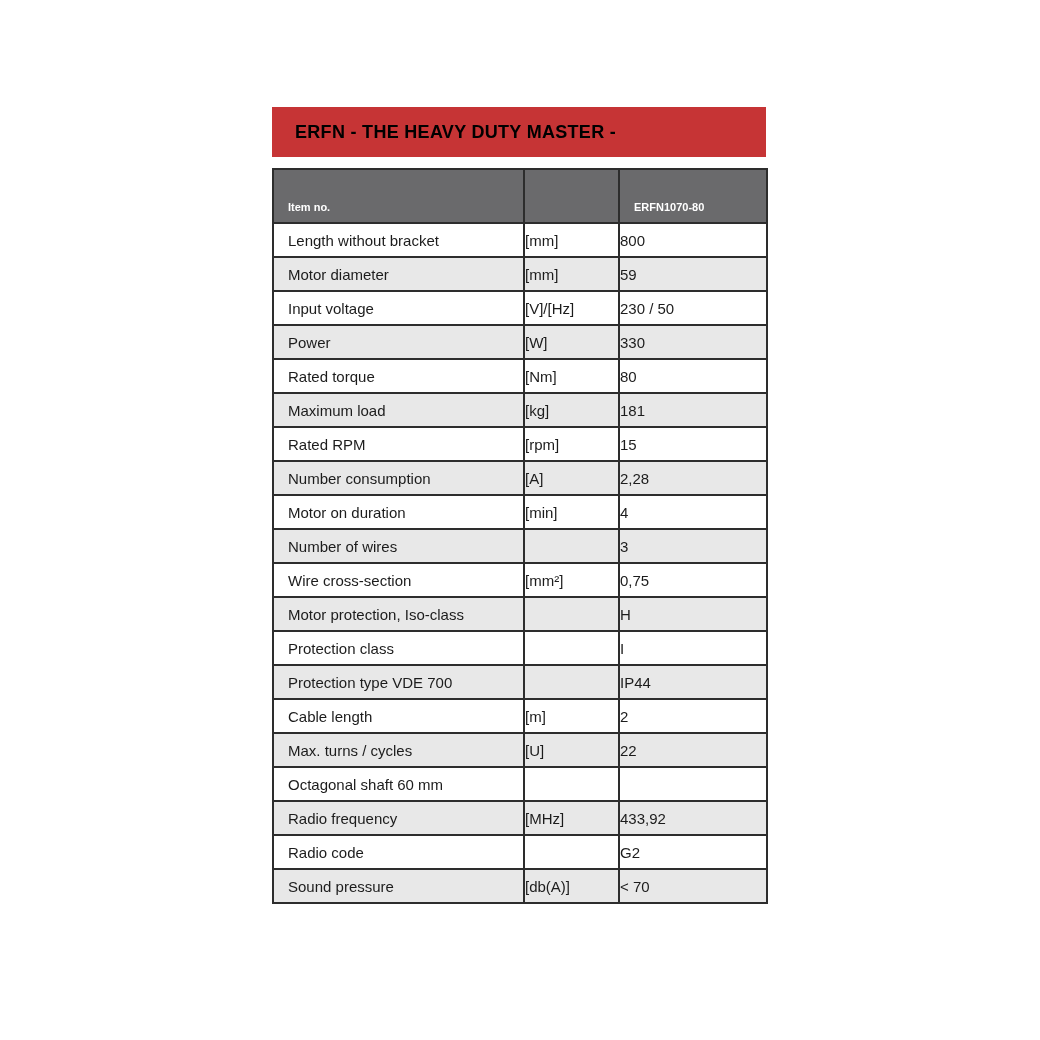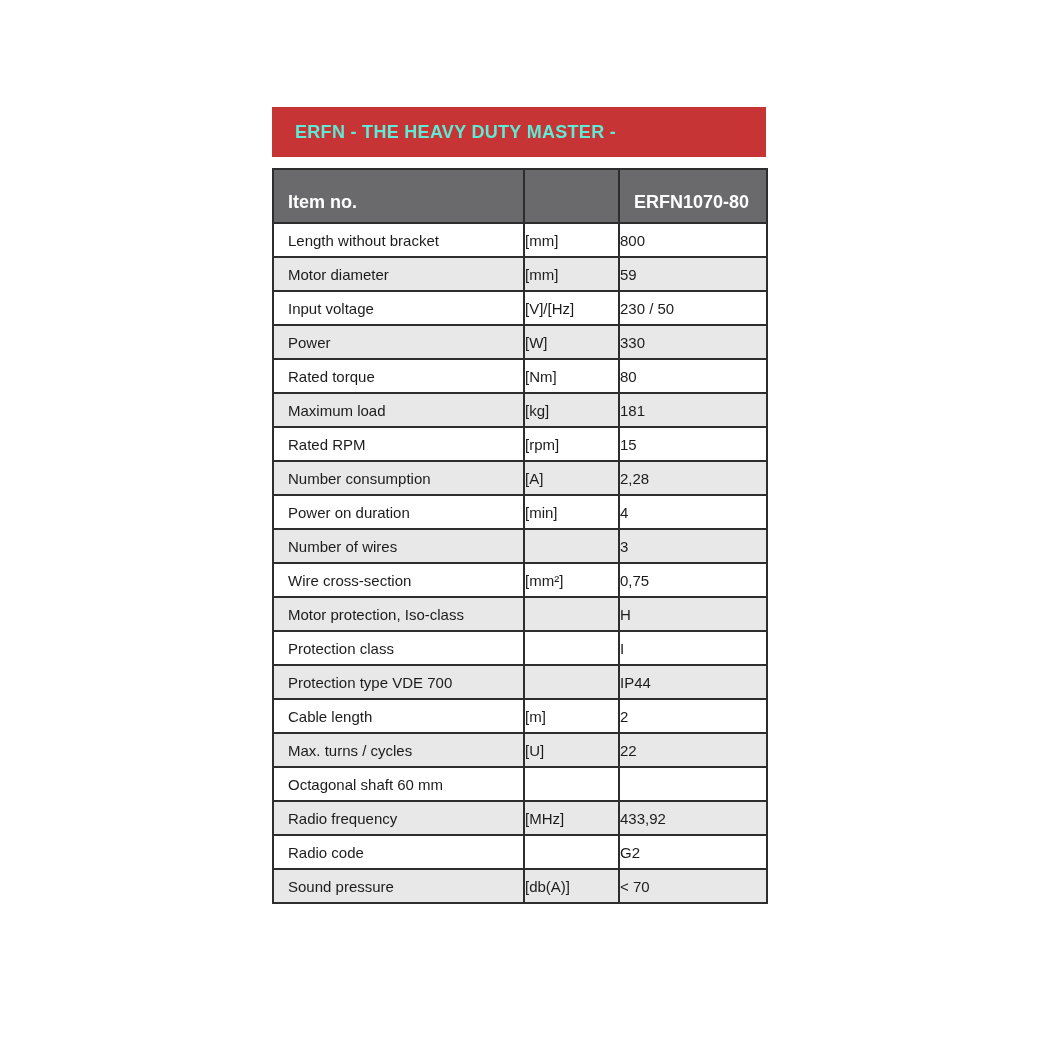--- a/index.html
+++ b/index.html
@@ -27,21 +27,21 @@
     box-sizing: border-box;
     width: 494px;
     height: 50px;
     background: #c63435;
     display: flex;
     align-items: center;
     padding-left: 23px;
     margin-bottom: 11px;
   }
   .banner .title {
-    color: #5eead4;
+    color: #000000;
     font-size: 18px;
     font-weight: bold;
     letter-spacing: 0.3px;
   }
   table.spec-table {
     border-collapse: collapse;
     table-layout: fixed;
     width: 494px;
   }
   .spec-table th, .spec-table td {
@@ -49,21 +49,21 @@
     box-sizing: border-box;
     overflow: hidden;
     white-space: nowrap;
   }
   .spec-table thead tr {
     height: 54px;
   }
   .spec-table thead th {
     background: #6a6a6c;
     color: #ffffff;
-    font-size: 18px;
+    font-size: 11px;
     font-weight: bold;
     text-align: left;
     vertical-align: bottom;
     padding: 0 0 9px 14px;
   }
   .spec-table tbody tr {
     height: 34px;
     background: #ffffff;
   }
   .spec-table tbody tr:nth-child(even) {
@@ -145,21 +145,21 @@
           <td class="c-label">Rated RPM</td>
           <td class="c-unit">[rpm]</td>
           <td class="c-value">15</td>
         </tr>
         <tr>
           <td class="c-label">Number consumption</td>
           <td class="c-unit">[A]</td>
           <td class="c-value">2,28</td>
         </tr>
         <tr>
-          <td class="c-label">Power on duration</td>
+          <td class="c-label">Motor on duration</td>
           <td class="c-unit">[min]</td>
           <td class="c-value">4</td>
         </tr>
         <tr>
           <td class="c-label">Number of wires</td>
           <td class="c-unit"></td>
           <td class="c-value">3</td>
         </tr>
         <tr>
           <td class="c-label">Wire cross-section</td>

